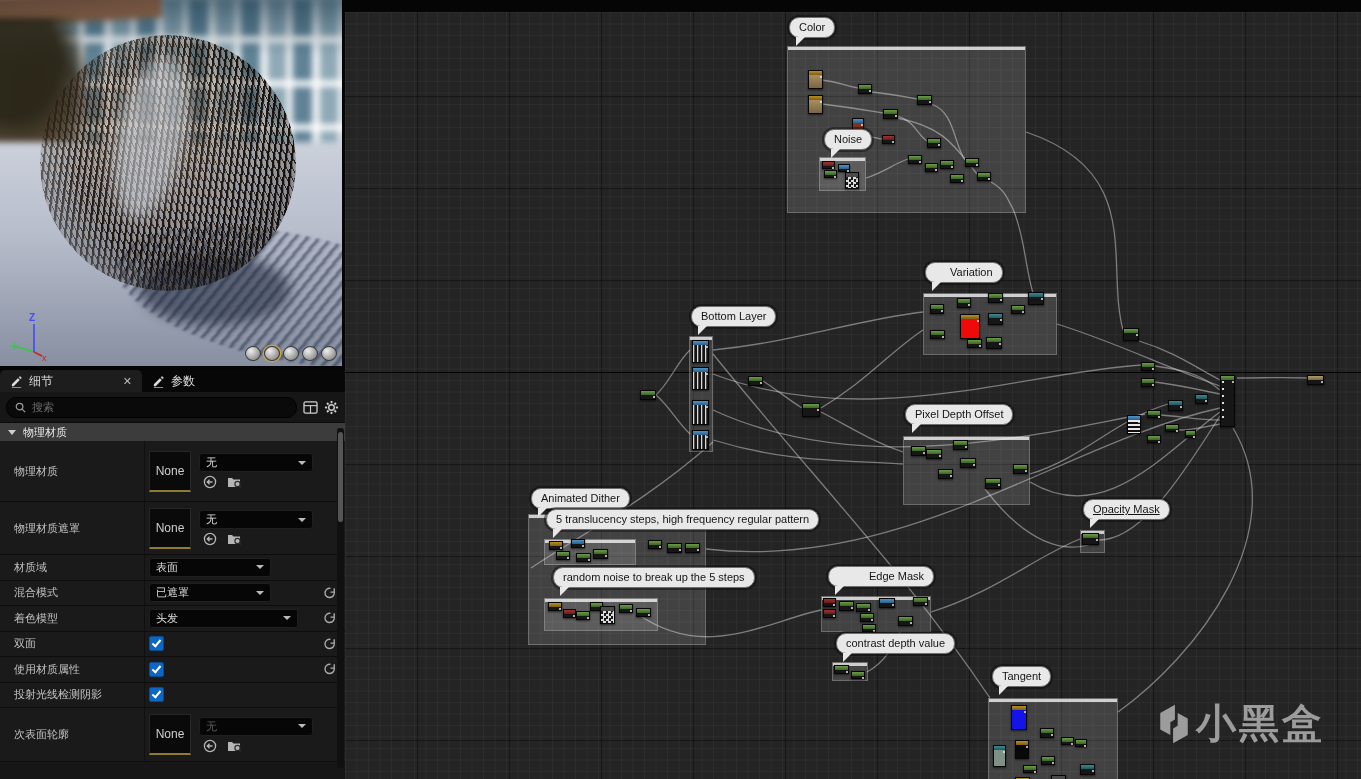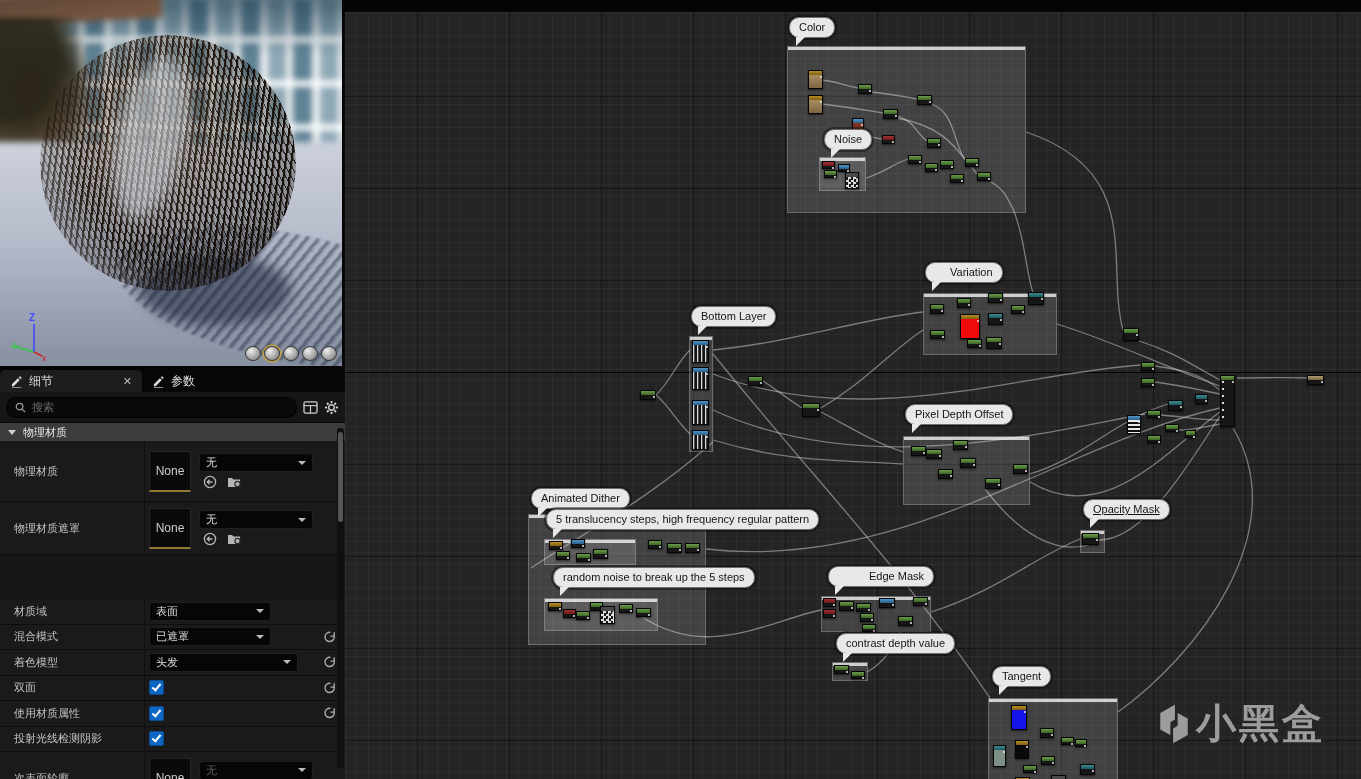--- a/index.html
+++ b/index.html
@@ -257,21 +257,21 @@
                   <svg width="16" height="14" viewBox="0 0 16 14">
                     <path d="M1 3 h4 l1.5 1.5 H13 V12 H1 Z" fill="#b5b5b5"></path>
                     <circle cx="10.5" cy="9" r="2.6" fill="none" stroke="#2c2c2c" stroke-width="1.2"></circle>
                     <line x1="12.4" y1="10.9" x2="14" y2="12.5" stroke="#2c2c2c" stroke-width="1.2"></line>
                   </svg>
                 </span>
               </div>
             </div>
           </div>
         </div>
-        <div class="drow" style="height: 24.5px; margin-top: 44px;">
+        <div class="drow" style="height: 24.5px;">
           <div class="dlabel">材质域</div>
           <div class="dval">
             <div class="dd" style="width: 108px;">
               <span>表面</span>
               <span class="chev"></span>
             </div>
           </div>
         </div>
         <div class="drow" style="height: 24.5px;">
           <div class="dlabel">混合模式</div>

